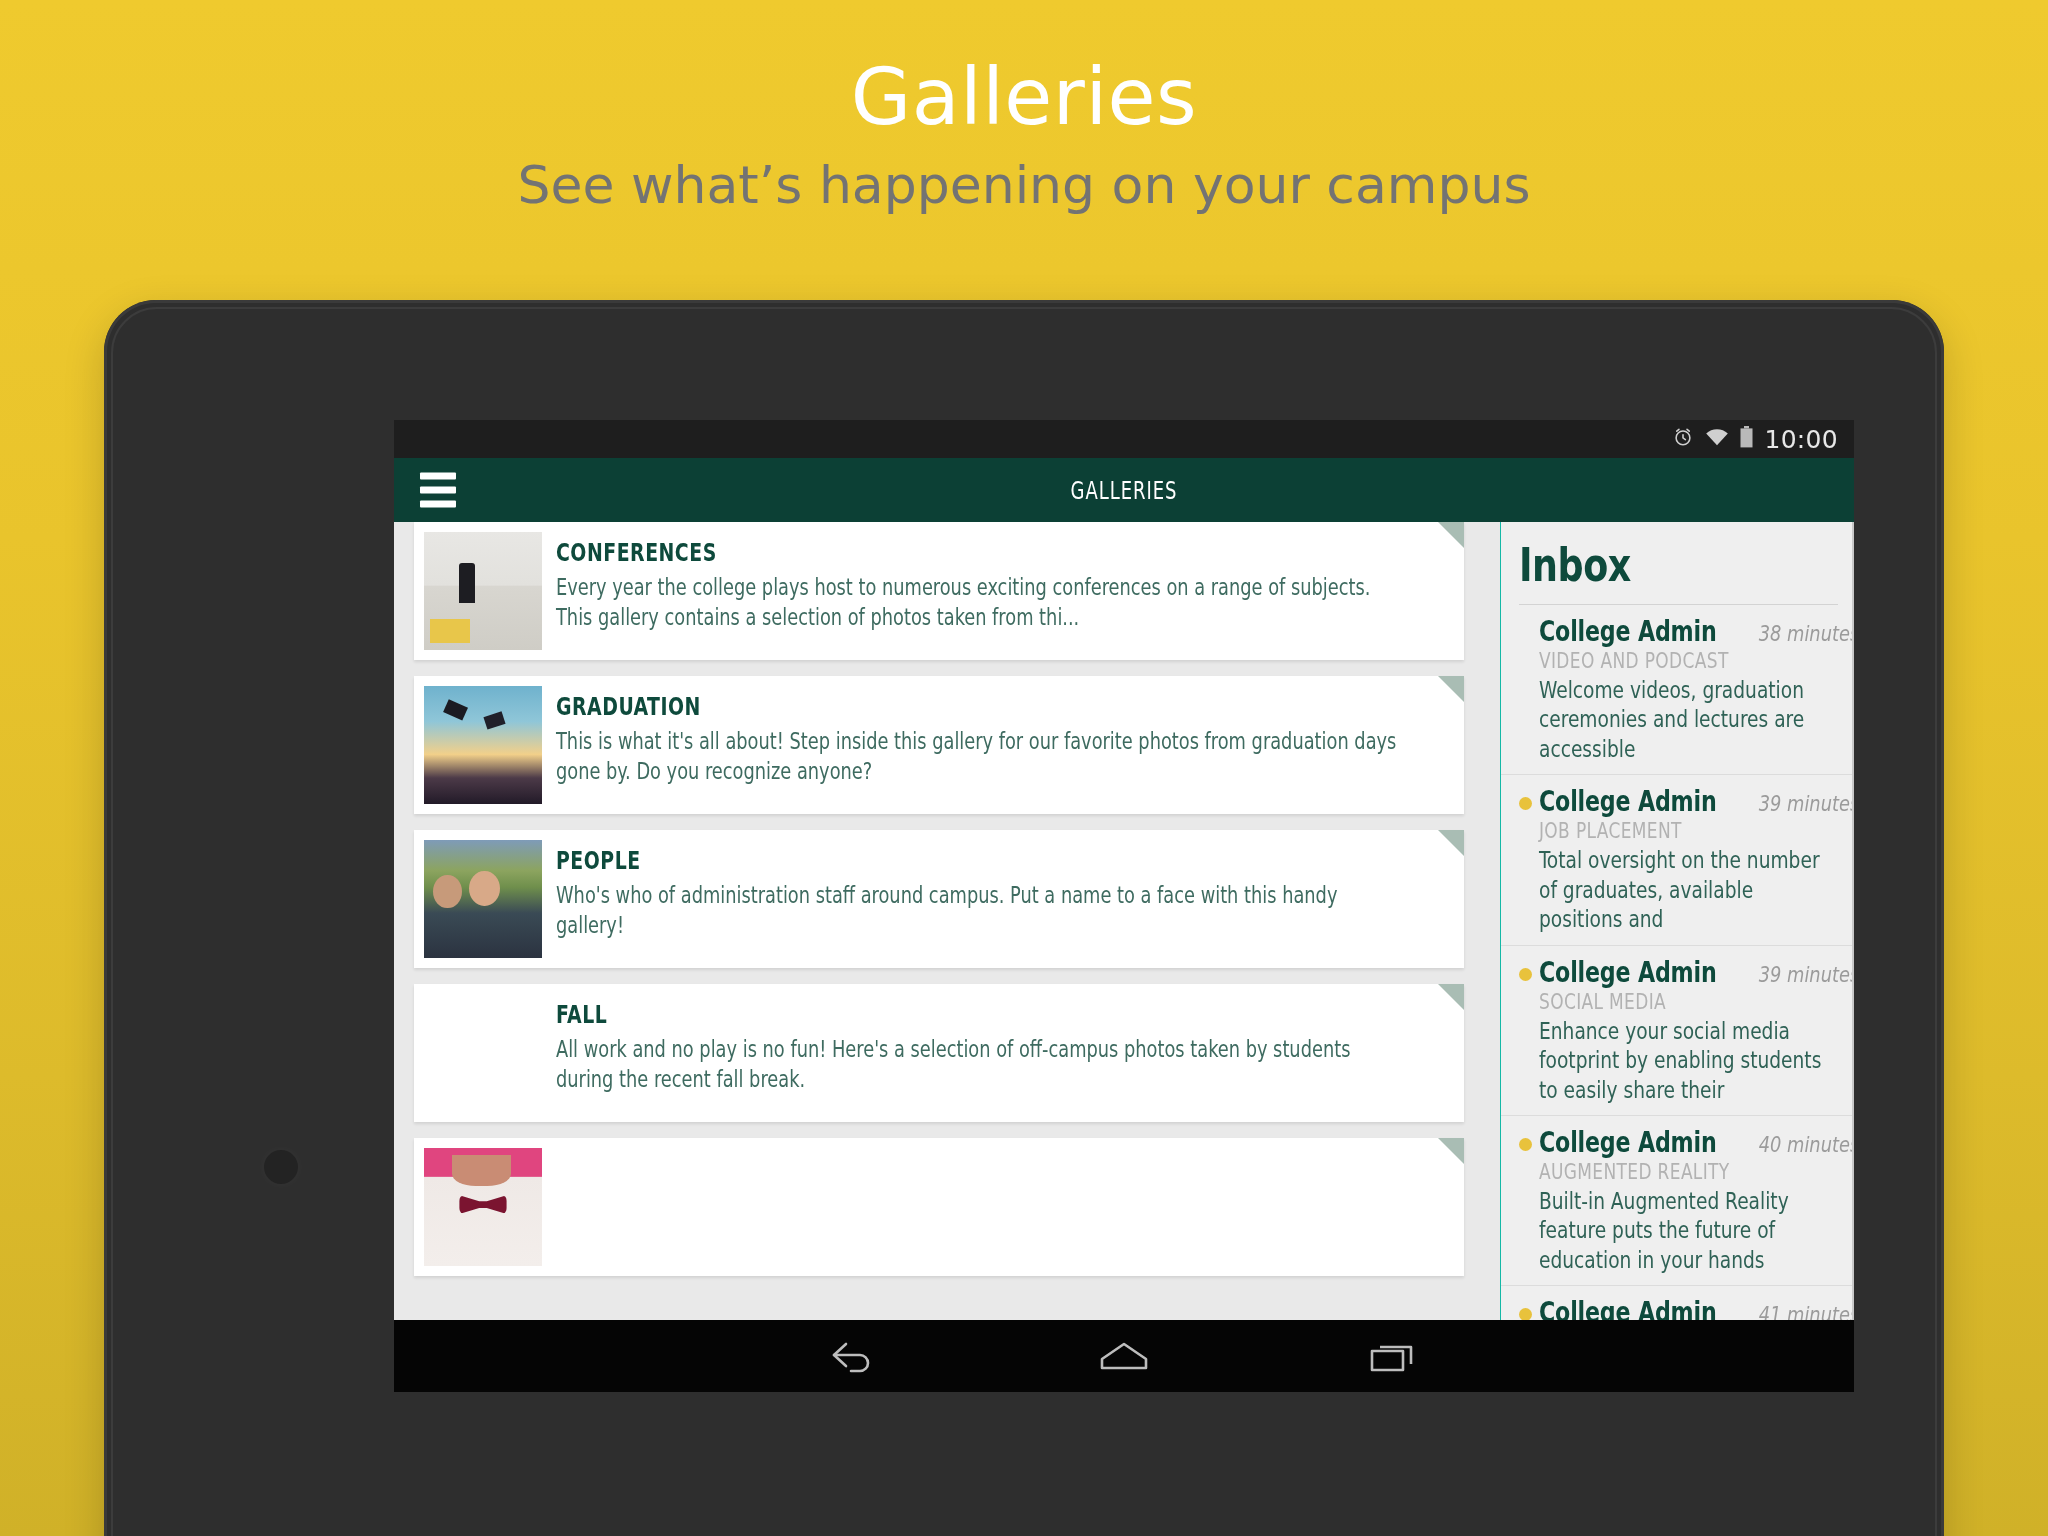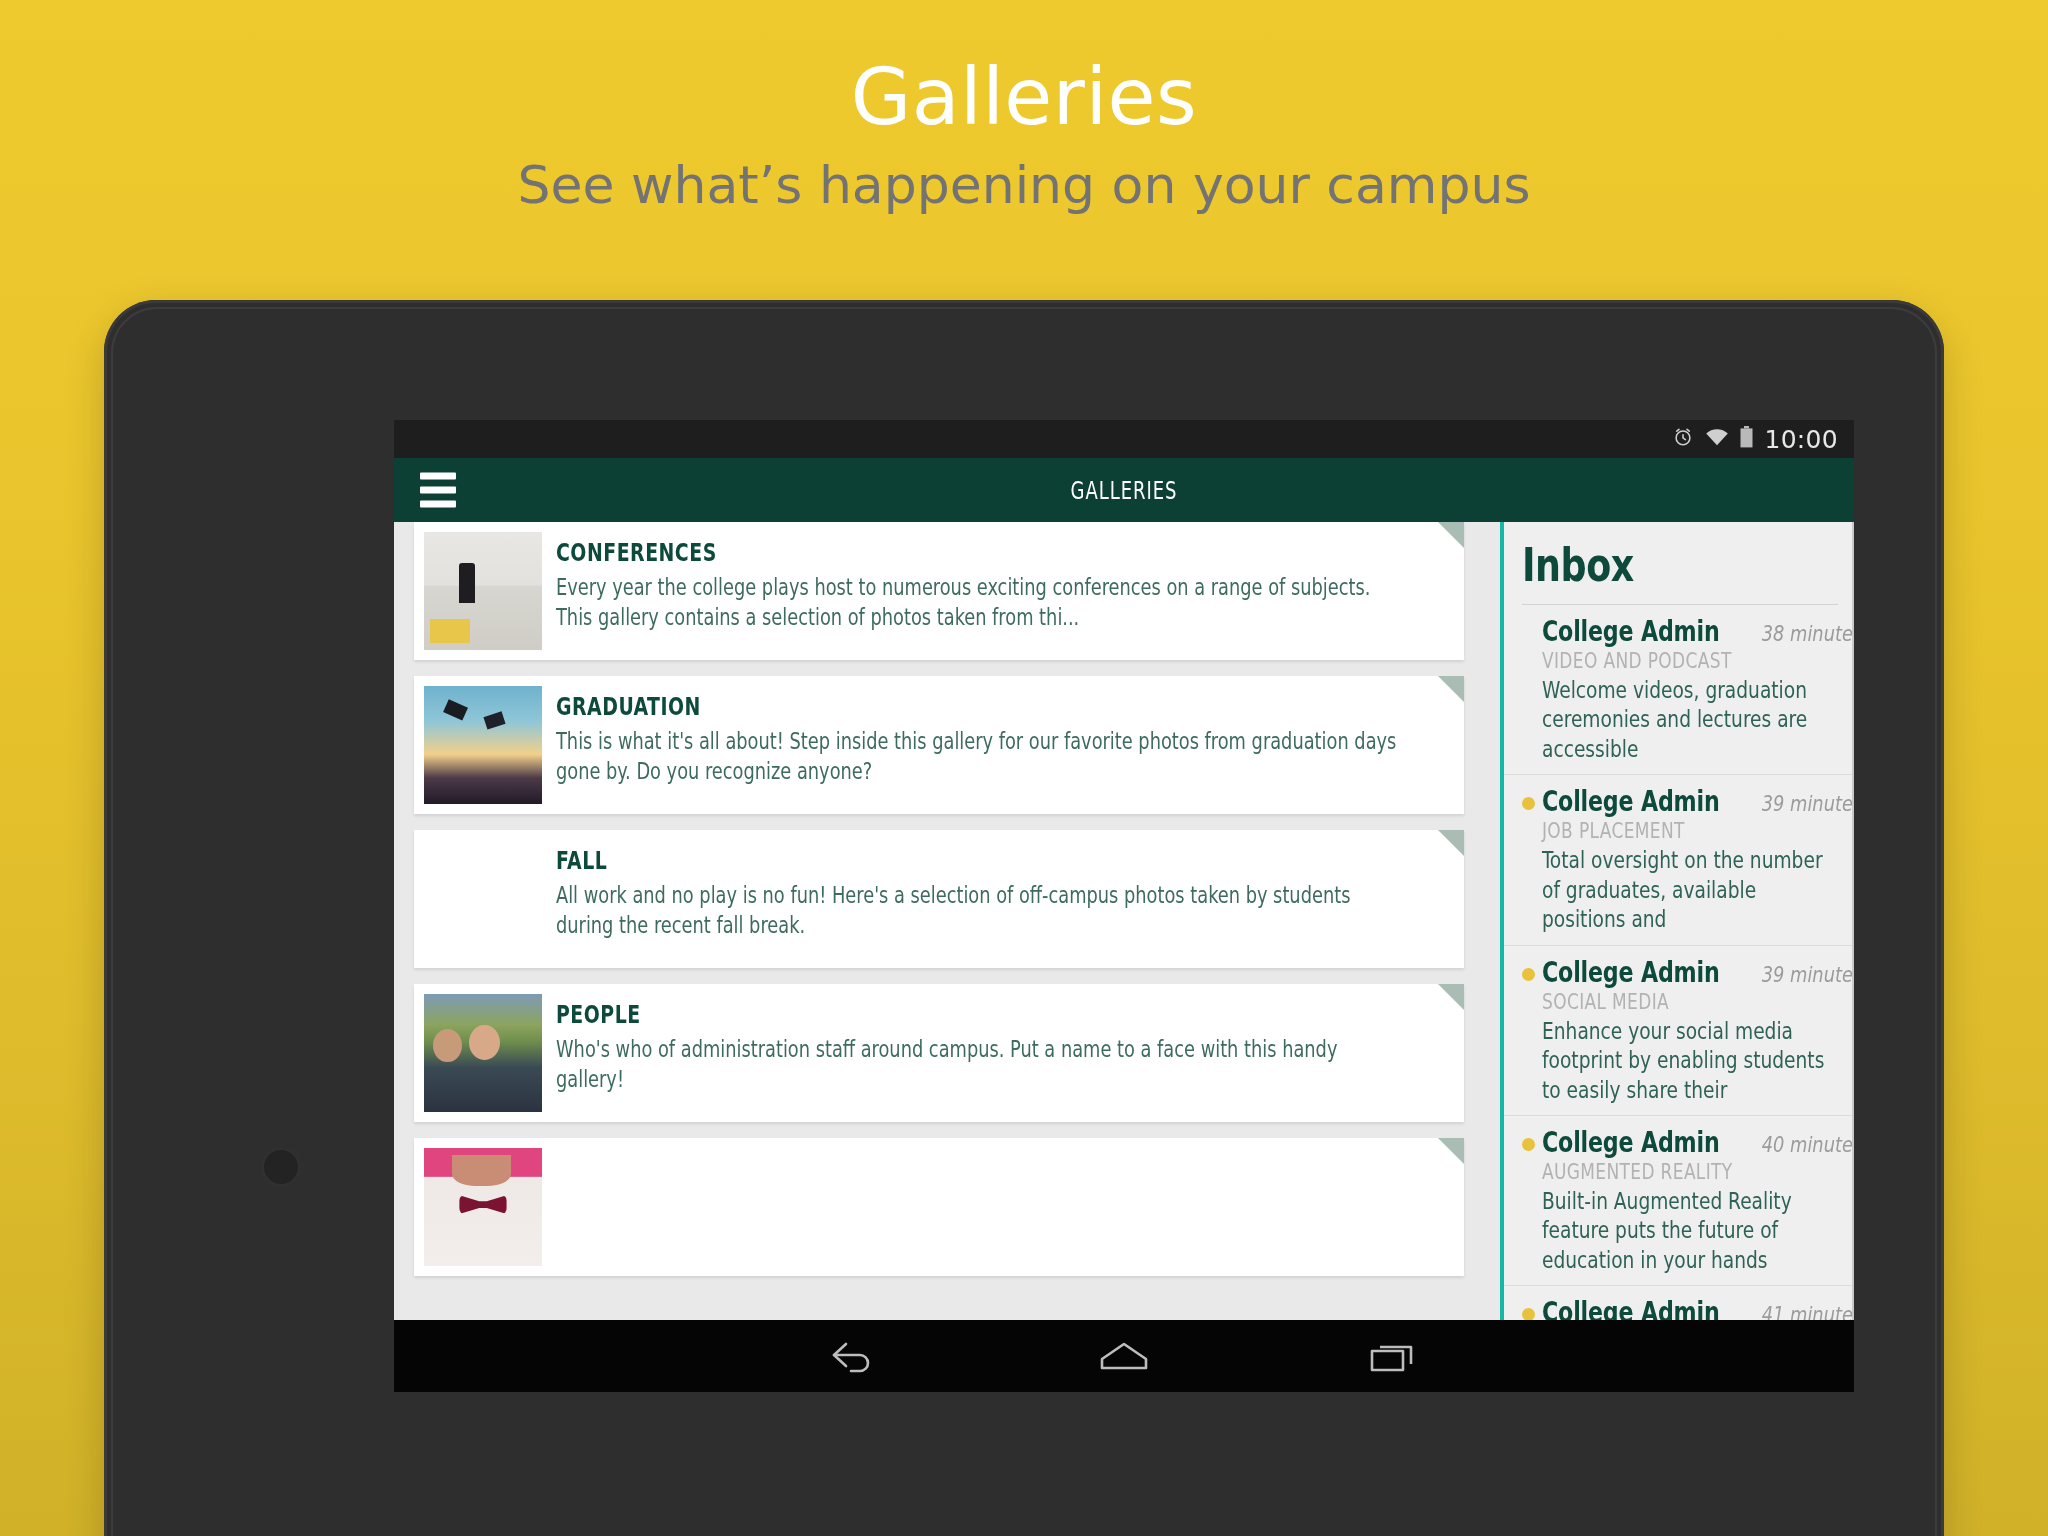--- a/index.html
+++ b/index.html
@@ -119,21 +119,21 @@
   .th-social { width:100%; height:100%; position:relative;
       background:linear-gradient(180deg,#e0457f 0%,#e0457f 24%,#efe9e6 25%,#f3eeeb 100%); }
   .th-social:before { content:""; position:absolute; left:24%; top:6%; width:50%; height:26%;
       background:#c98c74; border-radius:0 0 40% 40%; }
   .th-social:after { content:""; position:absolute; left:30%; top:40%; width:40%; height:16%;
       background:#7b1430; border-radius:6px;
       clip-path:polygon(0 0,42% 32%,58% 32%,100% 0,100% 100%,58% 68%,42% 68%,0 100%); }
 
   
   .inbox {
-    flex:1; background:#efefef; border-left:4px solid #14b8a6; border-right:2px solid #c9c9c9;
+    flex:1; background:#efefef; border-left:1px solid #14b8a6; border-right:2px solid #c9c9c9;
     display:flex; flex-direction:column; overflow:hidden;
   }
   .inbox-head { padding:16px 0 12px 18px; }
   .inbox-title {
     color:#0e4a3c; font-size:46px; font-weight:700; letter-spacing:-0.5px;
     font-family:"DejaVu Sans Condensed","Liberation Sans Narrow","Liberation Sans", sans-serif;
     transform:scaleX(0.88); transform-origin:left center;
   }
   .inbox-divider { height:2px; background:#ffffff; border-top:1px solid #d3d3d3; margin:0 14px 0 18px; }
   .msg { padding:10px 20px 10px 38px; position:relative; border-bottom:1px solid #dcdcdc; }
@@ -238,40 +238,40 @@
               <div class="th-grad"></div>
             </div>
           <div class="gtext">
             <div class="gtitle">GRADUATION</div>
             <div class="gdesc">This is what it's all about!  Step inside this gallery for our favorite photos from graduation days gone by.  Do you recognize anyone?</div>
           </div>
         </div>
 
         <div class="gcard">
           <div class="fold"></div>
-          <div class="gthumb empty"></div>
-          <div class="gtext">
-            <div class="gtitle">FALL</div>
-            <div class="gdesc">All work and no play is no fun!  Here's a selection of off-campus photos taken by students during the recent fall break.</div>
-          </div>
-        </div>
-
-        <div class="gcard">
-          <div class="fold"></div>
           <div class="gthumb">
               <div class="th-people"></div>
             </div>
           <div class="gtext">
             <div class="gtitle">PEOPLE</div>
             <div class="gdesc">Who's who of administration staff around campus.  Put a name to a face with this handy gallery!</div>
           </div>
         </div>
 
         <div class="gcard">
           <div class="fold"></div>
+          <div class="gthumb empty"></div>
+          <div class="gtext">
+            <div class="gtitle">FALL</div>
+            <div class="gdesc">All work and no play is no fun!  Here's a selection of off-campus photos taken by students during the recent fall break.</div>
+          </div>
+        </div>
+
+        <div class="gcard">
+          <div class="fold"></div>
           <div class="gthumb">
               <div class="th-social"></div>
             </div>
         </div>
 
       </div>
 
       <div class="inbox">
         <div class="inbox-head">
           <div class="inbox-title">Inbox</div>

